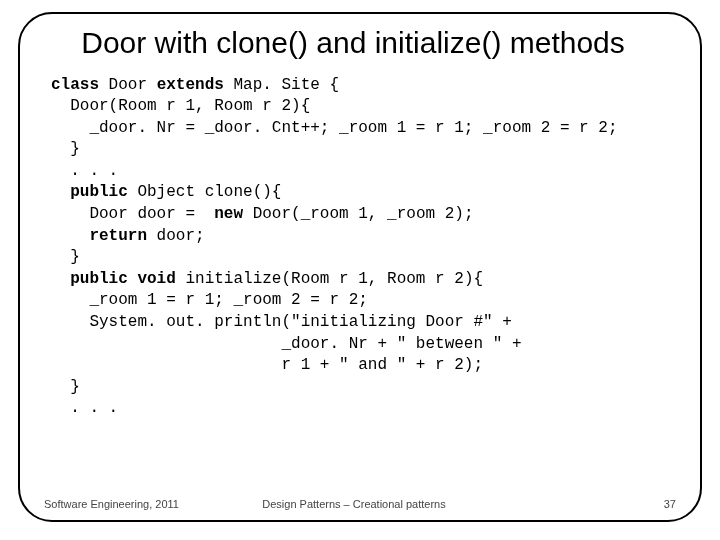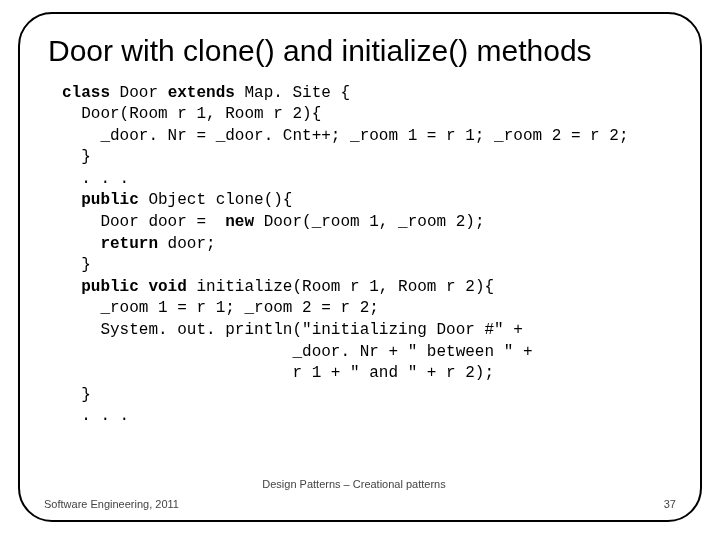--- a/index.html
+++ b/index.html
@@ -24,49 +24,50 @@
     border: 2px solid #000;
     border-radius: 34px;
     box-sizing: border-box;
     padding: 12px 22px 10px 22px;
     position: relative;
   }
   .title {
     font-size: 30px;
     line-height: 1.15;
     font-weight: 400;
-    margin: 8px 0 14px 6px;
+    margin: 0 0 14px 6px;
     padding-right: 20px;
+    text-align: center;
   }
   .code {
     font-family: "Courier New", Courier, monospace;
     font-size: 16px;
     line-height: 1.35;
     white-space: pre;
-    margin-left: 20px;
+    margin-left: 9px;
   }
   .kw { font-weight: bold; }
   .footer {
     position: absolute;
     left: 24px;
     right: 24px;
     bottom: 10px;
     font-size: 11px;
     color: #444;
     display: flex;
     justify-content: space-between;
     align-items: baseline;
   }
   .footer .center {
     position: absolute;
     left: 0;
     right: 12px;
     text-align: center;
   }
-  .footer .left, .footer .right { position: relative; z-index: 1; margin-top: 20px; }
+  .footer .left, .footer .right { position: relative; z-index: 1; }
 </style>
 </head>
 <body>
 
 <div class="slide">
   <div class="frame">
     <h1 class="title">Door with clone() and initialize() methods</h1>
     <div class="code"><span class="kw">class</span><span> Door </span><span class="kw">extends</span><span> Map. Site {</span>
 <span>  Door(Room r 1, Room r 2){</span>
 <span>    _door. Nr = _door. Cnt++; _room 1 = r 1; _room 2 = r 2;</span>

